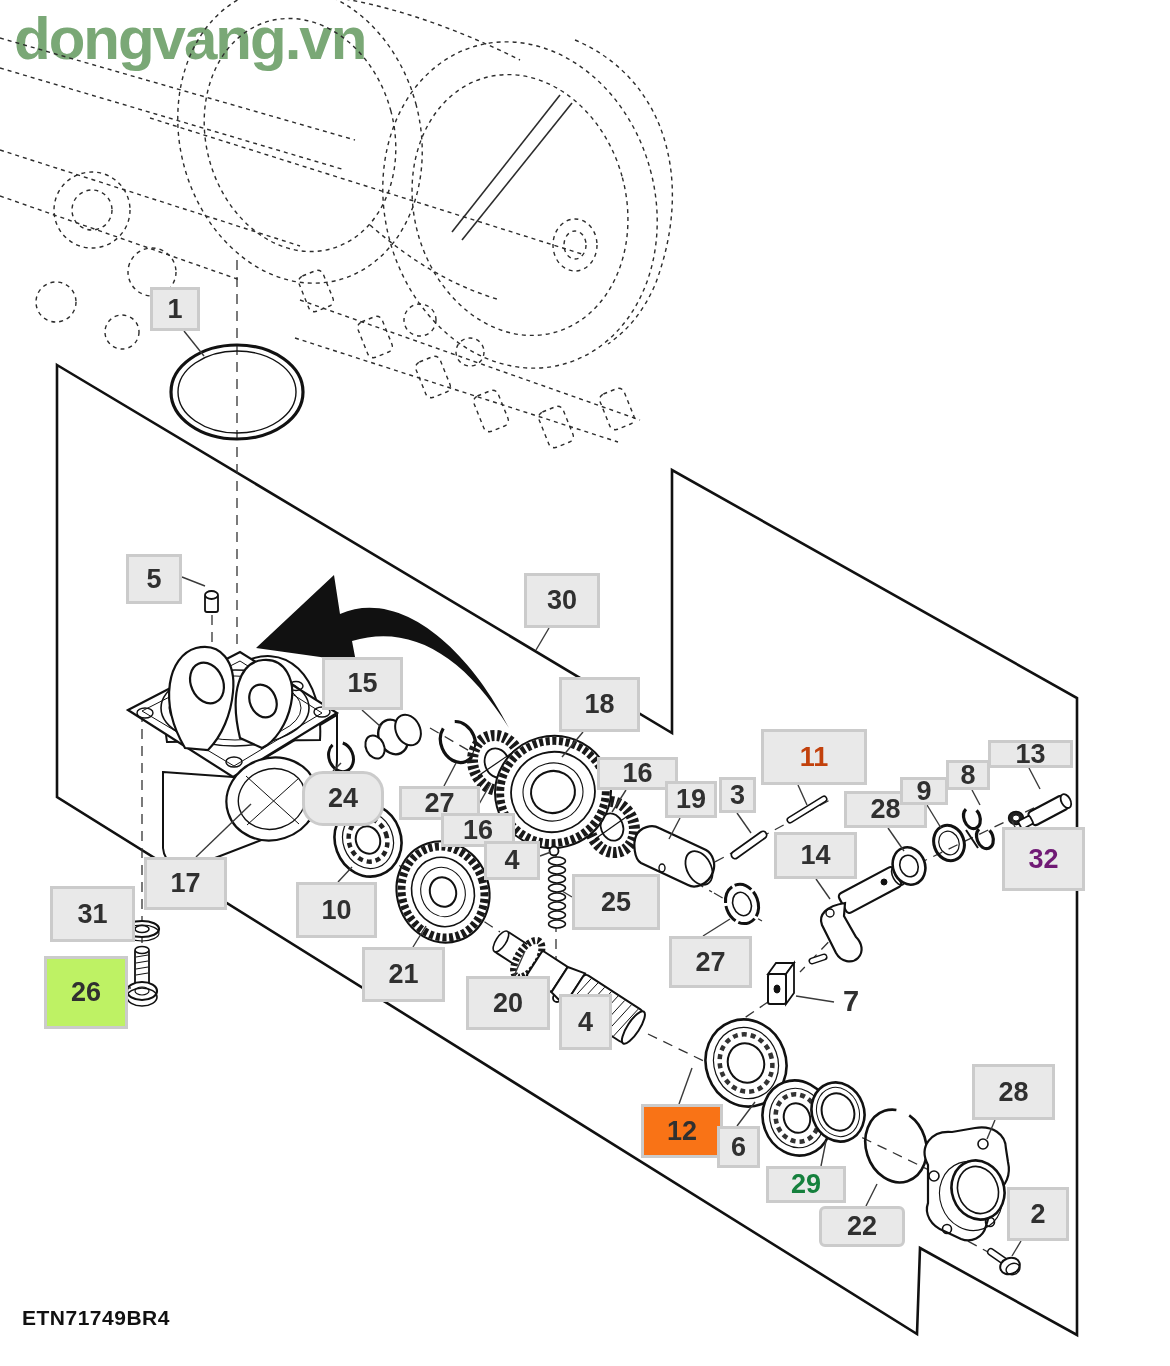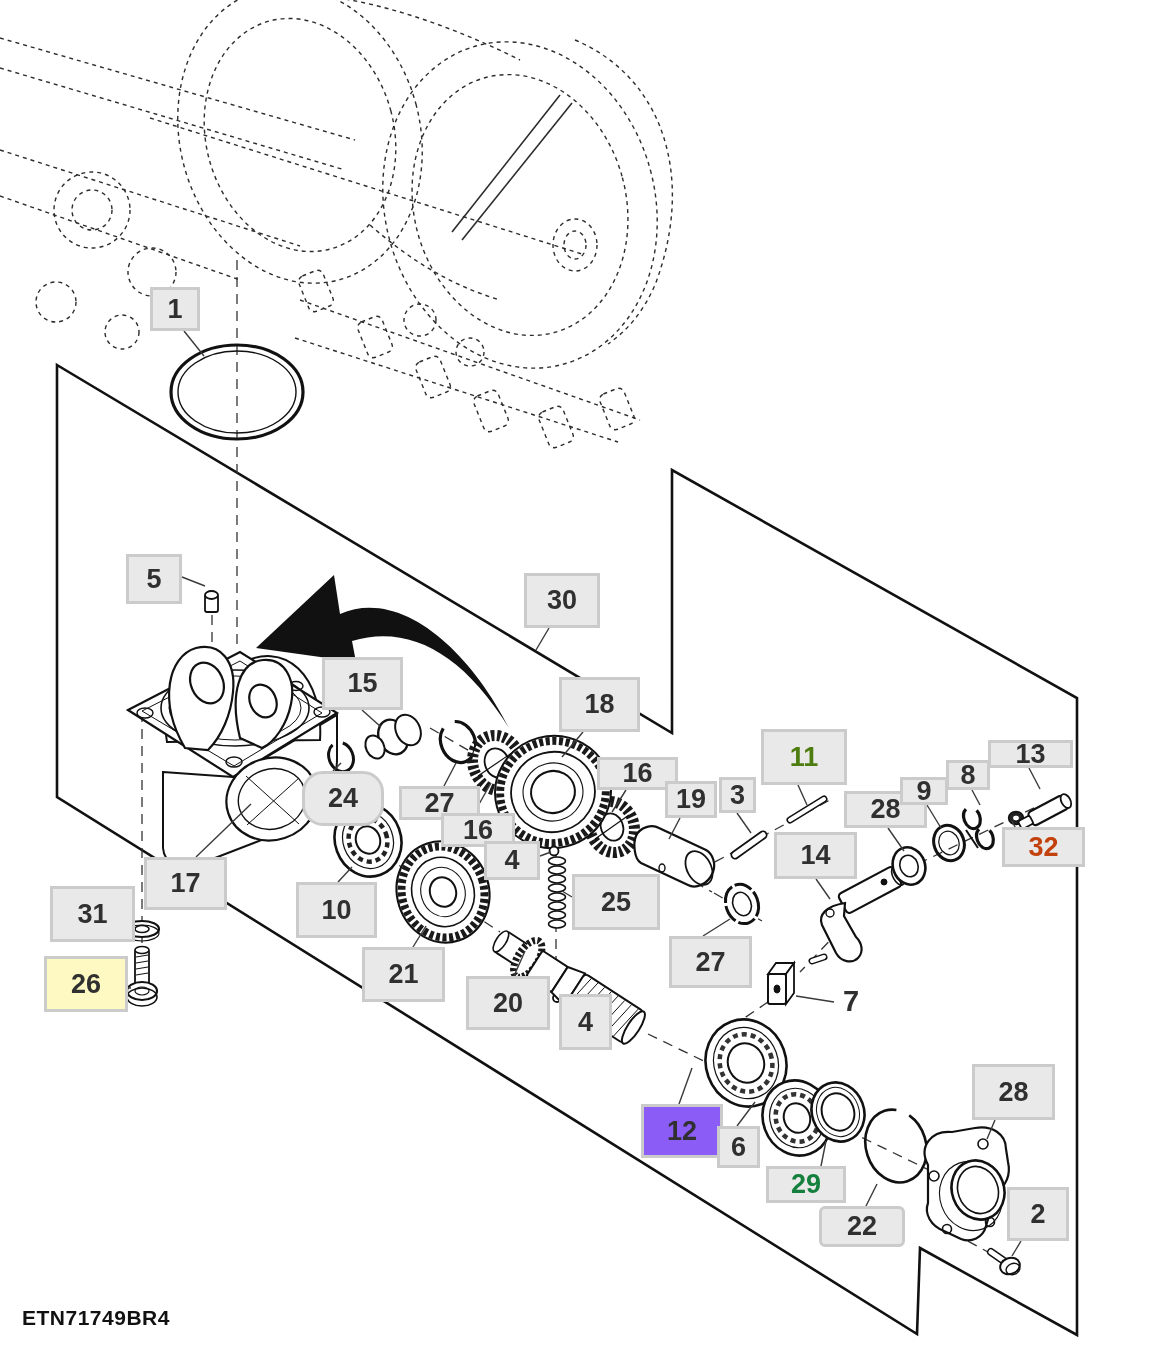--- a/index.html
+++ b/index.html
@@ -13,20 +13,21 @@
   .callout.boxed{background:#e9e9e9;border:3px solid #cbcbcb;}
   .callout.plain{background:transparent;border:none;font-size:29px;}
   .code{position:absolute;left:22px;top:1306px;font-size:21px;font-weight:bold;color:#111;z-index:3;
         letter-spacing:0.5px;}
 </style>
 </head>
 <body>
 
 <div class="stage">
 
+  <div class="watermark" style="color: rgb(122, 168, 118);">dongvang.vn</div>
 
   <svg class="art" width="1170" height="1366" viewBox="0 0 1170 1366">
 
     <g fill="none" stroke="#2c2c2c" stroke-width="1.4" stroke-dasharray="4 4">
       <ellipse cx="520" cy="205" rx="135" ry="165" transform="rotate(-15 520 205)"></ellipse>
       <ellipse cx="520" cy="205" rx="106" ry="132" transform="rotate(-15 520 205)"></ellipse>
       <ellipse cx="300" cy="135" rx="120" ry="150" transform="rotate(-15 300 135)"></ellipse>
       <ellipse cx="300" cy="135" rx="94" ry="118" transform="rotate(-15 300 135)"></ellipse>
       <path d="M575,40 C665,78 695,180 655,285 C643,312 628,330 608,344"></path>
       <path d="M250,-5 C330,-15 430,15 520,60"></path>
@@ -344,37 +345,37 @@
       <div class="callout boxed" style="left: 524px; top: 573px; width: 76px; height: 55px; background: rgb(233, 233, 233); border-color: rgb(203, 203, 203); color: rgb(48, 48, 48);">30</div>
       <div class="callout boxed" style="left: 559px; top: 677px; width: 81px; height: 55px; background: rgb(233, 233, 233); border-color: rgb(203, 203, 203); color: rgb(48, 48, 48);">18</div>
       <div class="callout boxed" style="left: 322px; top: 657px; width: 81px; height: 53px; background: rgb(233, 233, 233); border-color: rgb(203, 203, 203); color: rgb(48, 48, 48);">15</div>
       <div class="callout boxed" style="left: 302px; top: 771px; width: 82px; height: 55px; background: rgb(233, 233, 233); border-color: rgb(203, 203, 203); color: rgb(48, 48, 48); border-radius: 21px;">24</div>
       <div class="callout boxed" style="left: 399px; top: 786px; width: 81px; height: 34px; background: rgb(233, 233, 233); border-color: rgb(203, 203, 203); color: rgb(48, 48, 48);">27</div>
       <div class="callout boxed" style="left: 441px; top: 813px; width: 74px; height: 34px; background: rgb(233, 233, 233); border-color: rgb(203, 203, 203); color: rgb(48, 48, 48);">16</div>
       <div class="callout boxed" style="left: 597px; top: 757px; width: 81px; height: 33px; background: rgb(233, 233, 233); border-color: rgb(203, 203, 203); color: rgb(48, 48, 48);">16</div>
       <div class="callout boxed" style="left: 484px; top: 841px; width: 56px; height: 39px; background: rgb(233, 233, 233); border-color: rgb(203, 203, 203); color: rgb(48, 48, 48);">4</div>
       <div class="callout boxed" style="left: 665px; top: 781px; width: 52px; height: 37px; background: rgb(233, 233, 233); border-color: rgb(203, 203, 203); color: rgb(48, 48, 48);">19</div>
       <div class="callout boxed" style="left: 719px; top: 777px; width: 37px; height: 36px; background: rgb(233, 233, 233); border-color: rgb(203, 203, 203); color: rgb(48, 48, 48);">3</div>
-      <div class="callout boxed" style="left: 761px; top: 729px; width: 86px; height: 56px; background: rgb(233, 233, 233); border-color: rgb(203, 203, 203); color: #4d7c0f;">11</div>
+      <div class="callout boxed" style="left: 761px; top: 729px; width: 106px; height: 56px; background: rgb(233, 233, 233); border-color: rgb(203, 203, 203); color: #c2410c;">11</div>
       <div class="callout boxed" style="left: 572px; top: 874px; width: 88px; height: 56px; background: rgb(233, 233, 233); border-color: rgb(203, 203, 203); color: rgb(48, 48, 48);">25</div>
       <div class="callout boxed" style="left: 669px; top: 936px; width: 83px; height: 52px; background: rgb(233, 233, 233); border-color: rgb(203, 203, 203); color: rgb(48, 48, 48);">27</div>
       <div class="callout boxed" style="left: 774px; top: 832px; width: 83px; height: 47px; background: rgb(233, 233, 233); border-color: rgb(203, 203, 203); color: rgb(48, 48, 48);">14</div>
       <div class="callout boxed" style="left: 844px; top: 791px; width: 83px; height: 37px; background: rgb(233, 233, 233); border-color: rgb(203, 203, 203); color: rgb(48, 48, 48);">28</div>
       <div class="callout boxed" style="left: 900px; top: 777px; width: 48px; height: 28px; background: rgb(233, 233, 233); border-color: rgb(203, 203, 203); color: rgb(48, 48, 48);">9</div>
       <div class="callout boxed" style="left: 946px; top: 760px; width: 44px; height: 30px; background: rgb(233, 233, 233); border-color: rgb(203, 203, 203); color: rgb(48, 48, 48);">8</div>
       <div class="callout boxed" style="left: 988px; top: 740px; width: 85px; height: 28px; background: rgb(233, 233, 233); border-color: rgb(203, 203, 203); color: rgb(48, 48, 48);">13</div>
-      <div class="callout boxed" style="left: 1002px; top: 827px; width: 83px; height: 40px; background: rgb(233, 233, 233); border-color: rgb(203, 203, 203); color: #c2410c;">32</div>
+      <div class="callout boxed" style="left: 1002px; top: 827px; width: 83px; height: 64px; background: rgb(233, 233, 233); border-color: rgb(203, 203, 203); color: #701a75;">32</div>
       <div class="callout boxed" style="left: 144px; top: 857px; width: 83px; height: 53px; background: rgb(233, 233, 233); border-color: rgb(203, 203, 203); color: rgb(48, 48, 48);">17</div>
       <div class="callout boxed" style="left: 50px; top: 886px; width: 85px; height: 56px; background: rgb(233, 233, 233); border-color: rgb(203, 203, 203); color: rgb(48, 48, 48);">31</div>
-      <div class="callout boxed" style="left: 44px; top: 956px; width: 84px; height: 56px; background: #fef9c3; border-color: rgb(203, 203, 203); color: rgb(48, 48, 48);">26</div>
+      <div class="callout boxed" style="left: 44px; top: 956px; width: 84px; height: 73px; background: #bef264; border-color: rgb(203, 203, 203); color: rgb(48, 48, 48);">26</div>
       <div class="callout boxed" style="left: 296px; top: 882px; width: 81px; height: 56px; background: rgb(233, 233, 233); border-color: rgb(203, 203, 203); color: rgb(48, 48, 48);">10</div>
       <div class="callout boxed" style="left: 362px; top: 947px; width: 83px; height: 55px; background: rgb(233, 233, 233); border-color: rgb(203, 203, 203); color: rgb(48, 48, 48);">21</div>
       <div class="callout boxed" style="left: 466px; top: 976px; width: 84px; height: 54px; background: rgb(233, 233, 233); border-color: rgb(203, 203, 203); color: rgb(48, 48, 48);">20</div>
       <div class="callout boxed" style="left: 559px; top: 994px; width: 53px; height: 56px; background: rgb(233, 233, 233); border-color: rgb(203, 203, 203); color: rgb(48, 48, 48);">4</div>
-      <div class="callout boxed" style="left: 641px; top: 1104px; width: 82px; height: 54px; background: #8b5cf6; border-color: rgb(203, 203, 203); color: rgb(48, 48, 48);">12</div>
+      <div class="callout boxed" style="left: 641px; top: 1104px; width: 82px; height: 54px; background: #f97316; border-color: rgb(203, 203, 203); color: rgb(48, 48, 48);">12</div>
       <div class="callout boxed" style="left: 717px; top: 1126px; width: 43px; height: 42px; background: rgb(233, 233, 233); border-color: rgb(203, 203, 203); color: rgb(48, 48, 48);">6</div>
       <div class="callout boxed" style="left: 766px; top: 1166px; width: 80px; height: 37px; background: rgb(233, 233, 233); border-color: rgb(203, 203, 203); color: #15803d;">29</div>
       <div class="callout boxed" style="left: 819px; top: 1206px; width: 86px; height: 41px; background: rgb(233, 233, 233); border-color: rgb(203, 203, 203); color: rgb(48, 48, 48); border-radius: 6px;">22</div>
       <div class="callout boxed" style="left: 972px; top: 1064px; width: 83px; height: 56px; background: rgb(233, 233, 233); border-color: rgb(203, 203, 203); color: rgb(48, 48, 48);">28</div>
       <div class="callout boxed" style="left: 1007px; top: 1187px; width: 62px; height: 54px; background: rgb(233, 233, 233); border-color: rgb(203, 203, 203); color: rgb(48, 48, 48);">2</div>
       <div class="callout plain" style="left: 836px; top: 984px; width: 30px; height: 34px; color: rgb(48, 48, 48);">7</div>
     </div>
 
   <div class="code">ETN71749BR4</div>
 </div>

